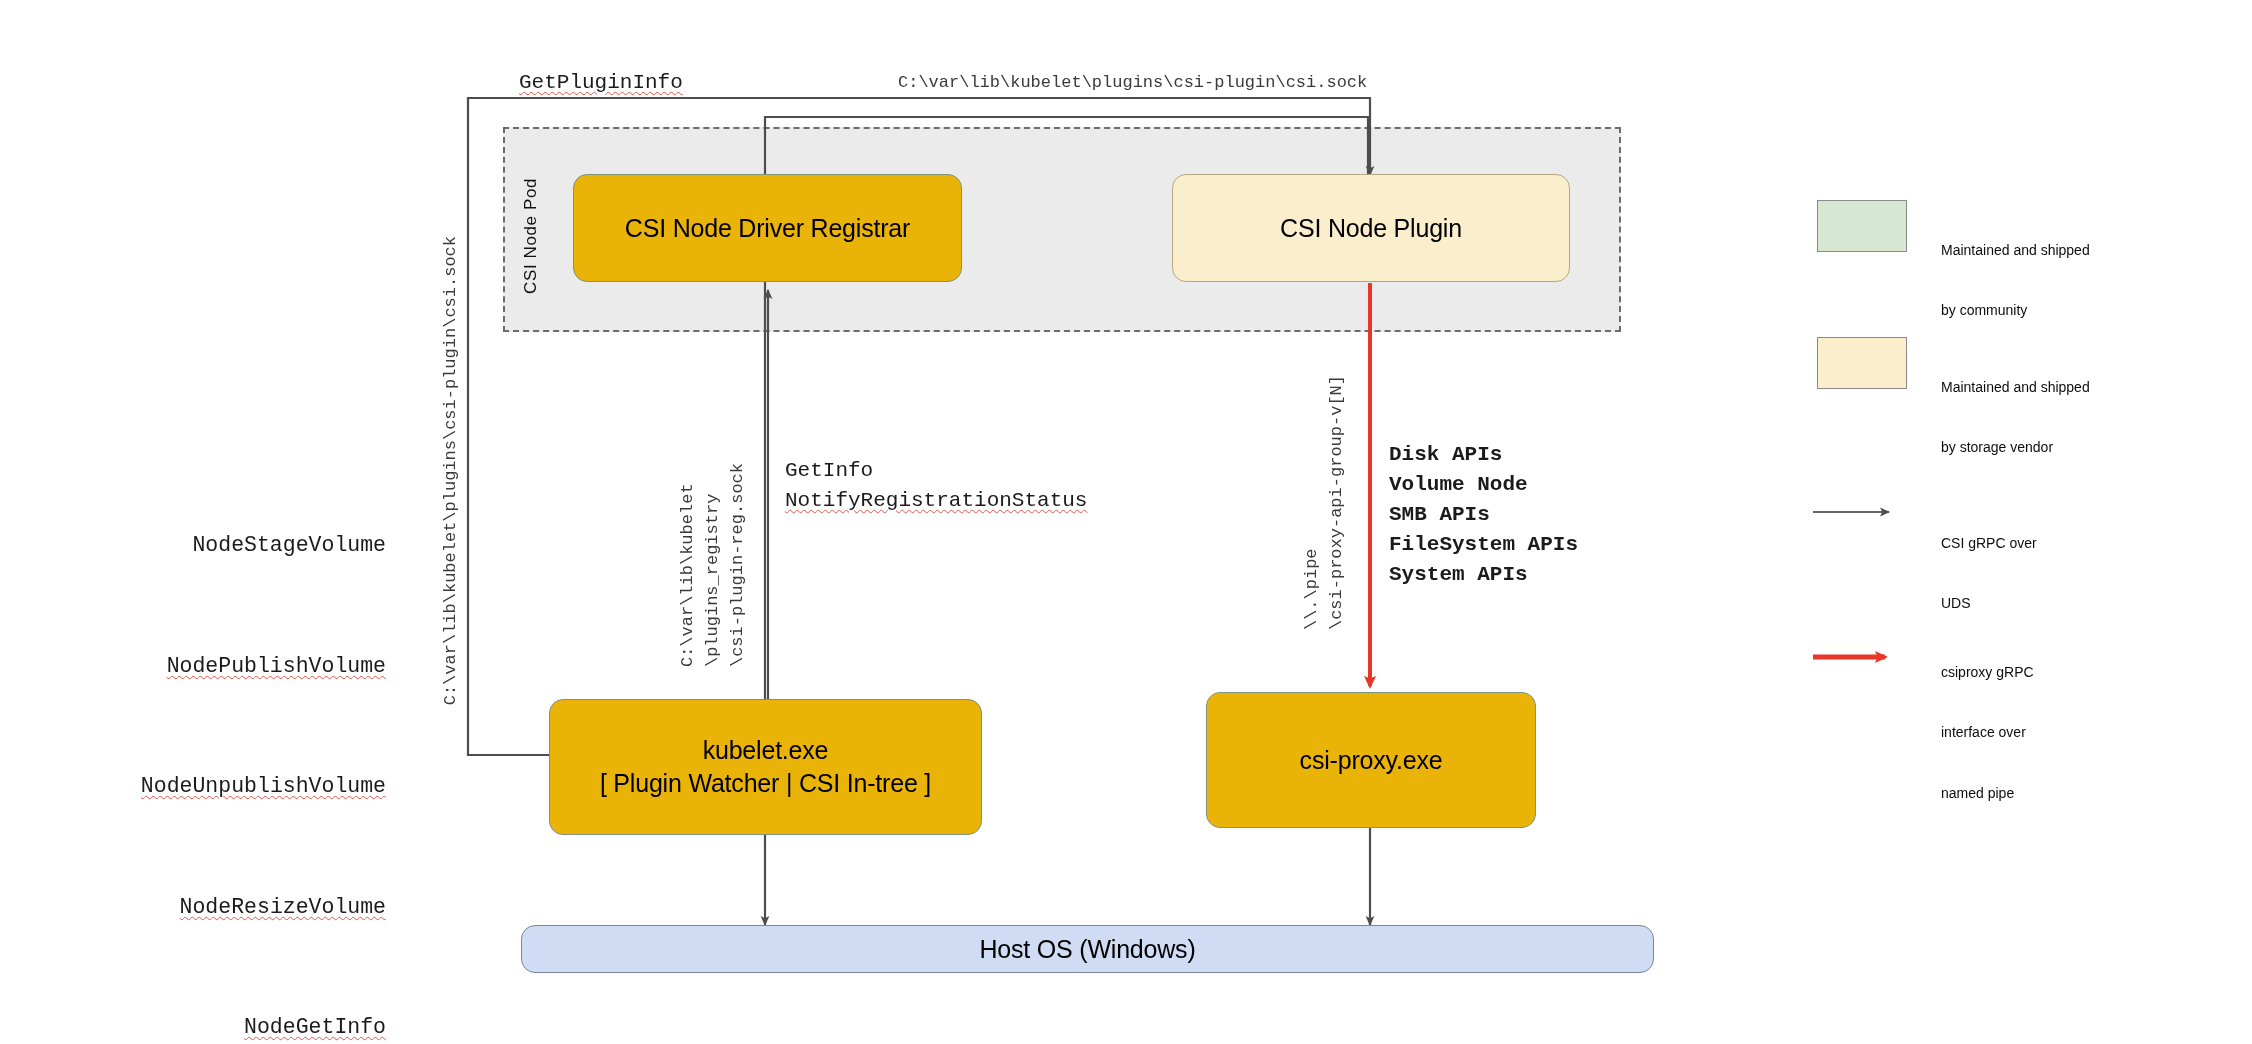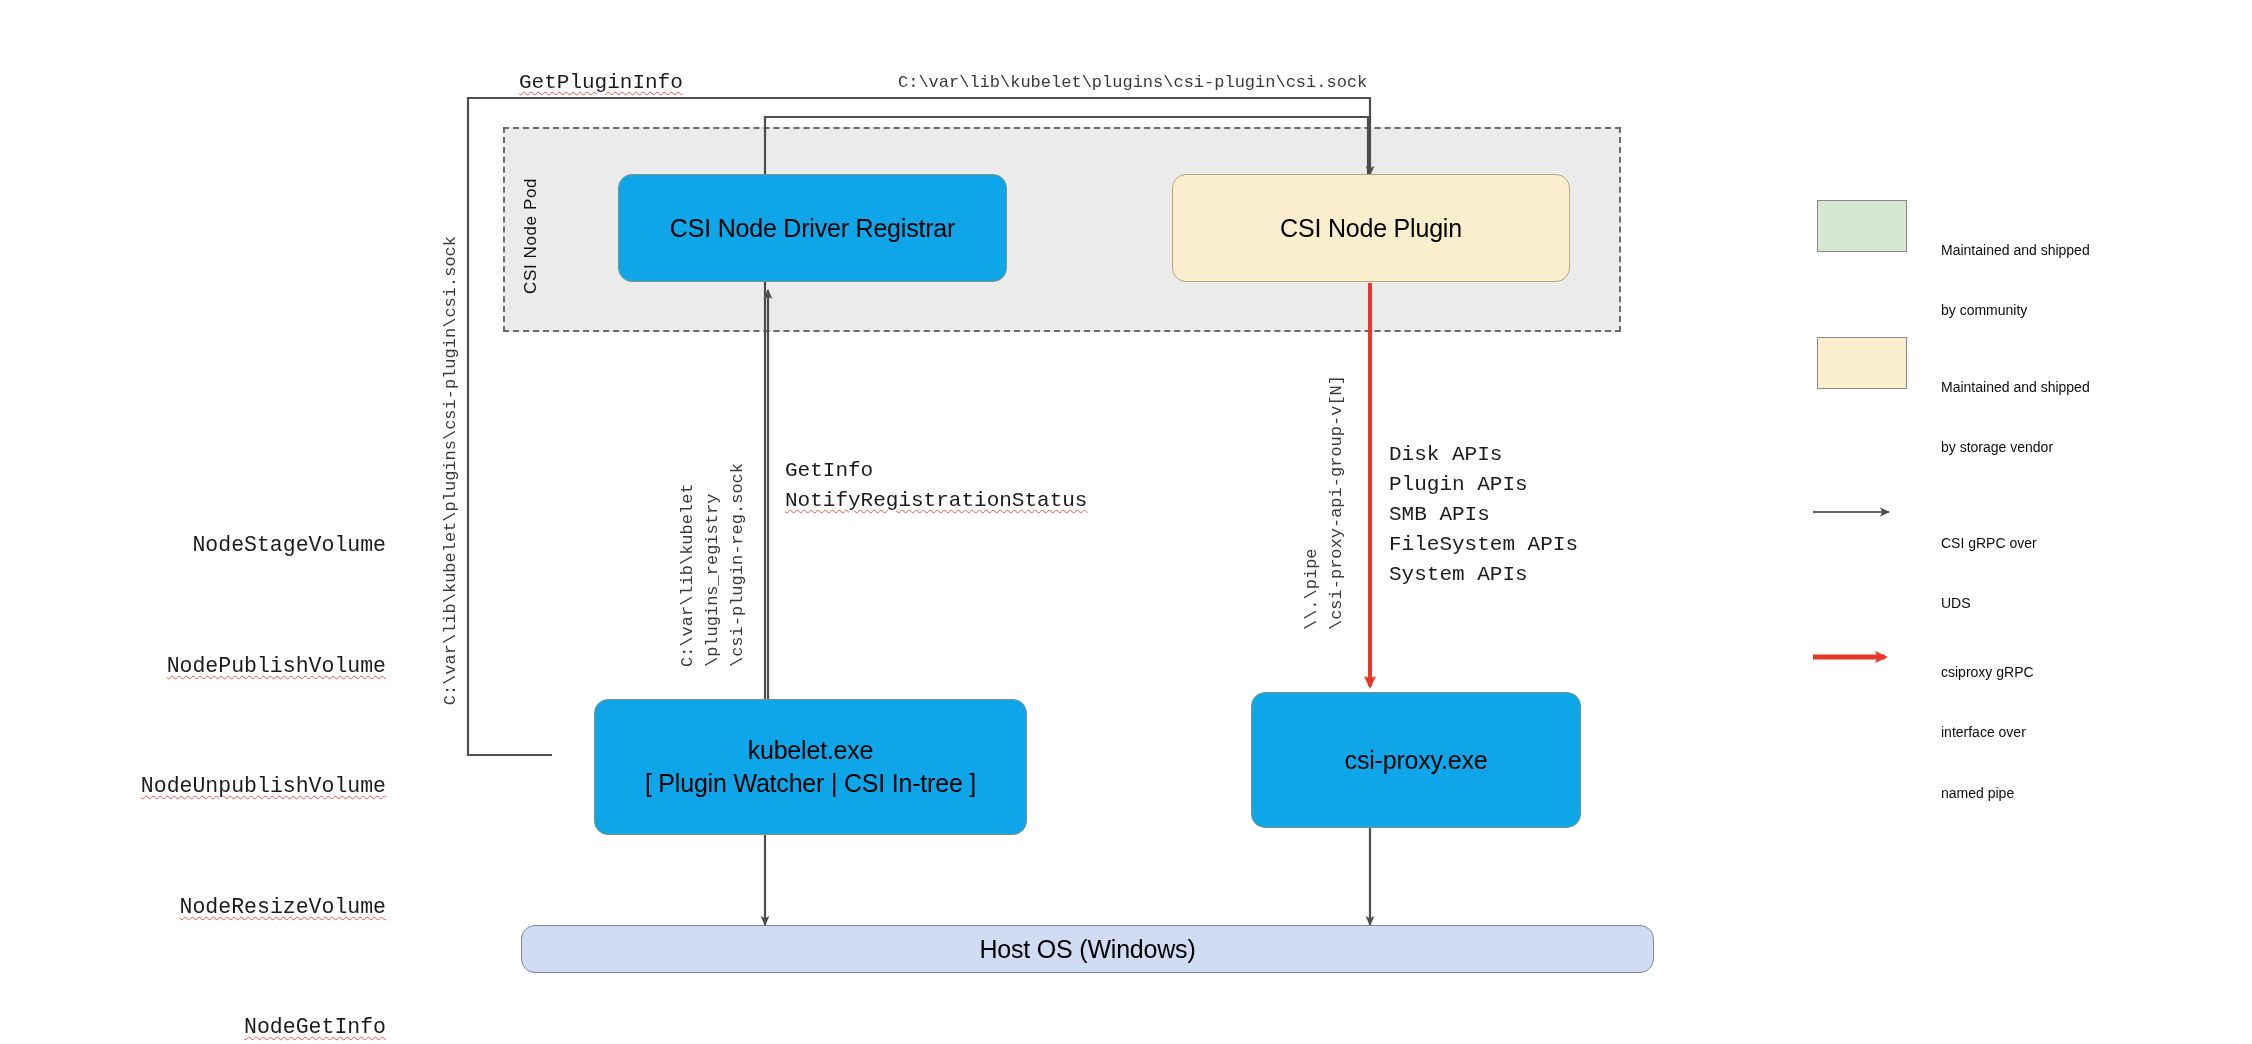--- a/index.html
+++ b/index.html
@@ -17,21 +17,21 @@
     border-radius:14px;
     box-sizing:border-box;
     display:flex;align-items:center;justify-content:center;
     text-align:center;
     font-family:"Liberation Sans", sans-serif;
     font-size:25px;
     line-height:1.32;
     letter-spacing:-0.2px;
     z-index:6;
   }
-  .green{background:#0ea5e9;border-color:#7e9480;margin-left:45px;}
+  .green{background:#eab308;border-color:#7e9480;}
   .yellow{background:#faeecd;border-color:#b5a77c;align-items:center;}
   .blue{background:#cfdcf3;border-color:#7b869b;}
 
   
   #pod-container{
     position:absolute;
     background:#ebebeb;
     border:2.5px dashed #6b6b6b;
     box-sizing:border-box;
     z-index:2;
@@ -191,23 +191,23 @@
   <div class="mono sq">NotifyRegistrationStatus</div>
 </div>
 
 <div class="abs" style="left:1300px;top:375px;">
   <div style="display:flex;flex-direction:row;">
     <div class="mono-sm vert" style="margin-right:1px;">\\.\pipe</div>
     <div class="mono-sm vert">\csi-proxy-api-group-v[N]</div>
   </div>
 </div>
 
-<div class="abs" style="left:1389px;top:440px;">
+<div class="abs" style="left:1389px;top:440px;font-weight:bold;">
   <div class="mono">Disk APIs</div>
-  <div class="mono">Plugin APIs</div>
+  <div class="mono">Volume Node</div>
   <div class="mono">SMB APIs</div>
   <div class="mono">FileSystem APIs</div>
   <div class="mono">System APIs</div>
 </div>
 
 <div id="api-list" style="left:80px;top:441px;width:306px;">
   <div>NodeStageVolume</div>
   <div class="sq">NodePublishVolume</div>
   <div class="sq">NodeUnpublishVolume</div>
   <div class="sq">NodeResizeVolume</div>

